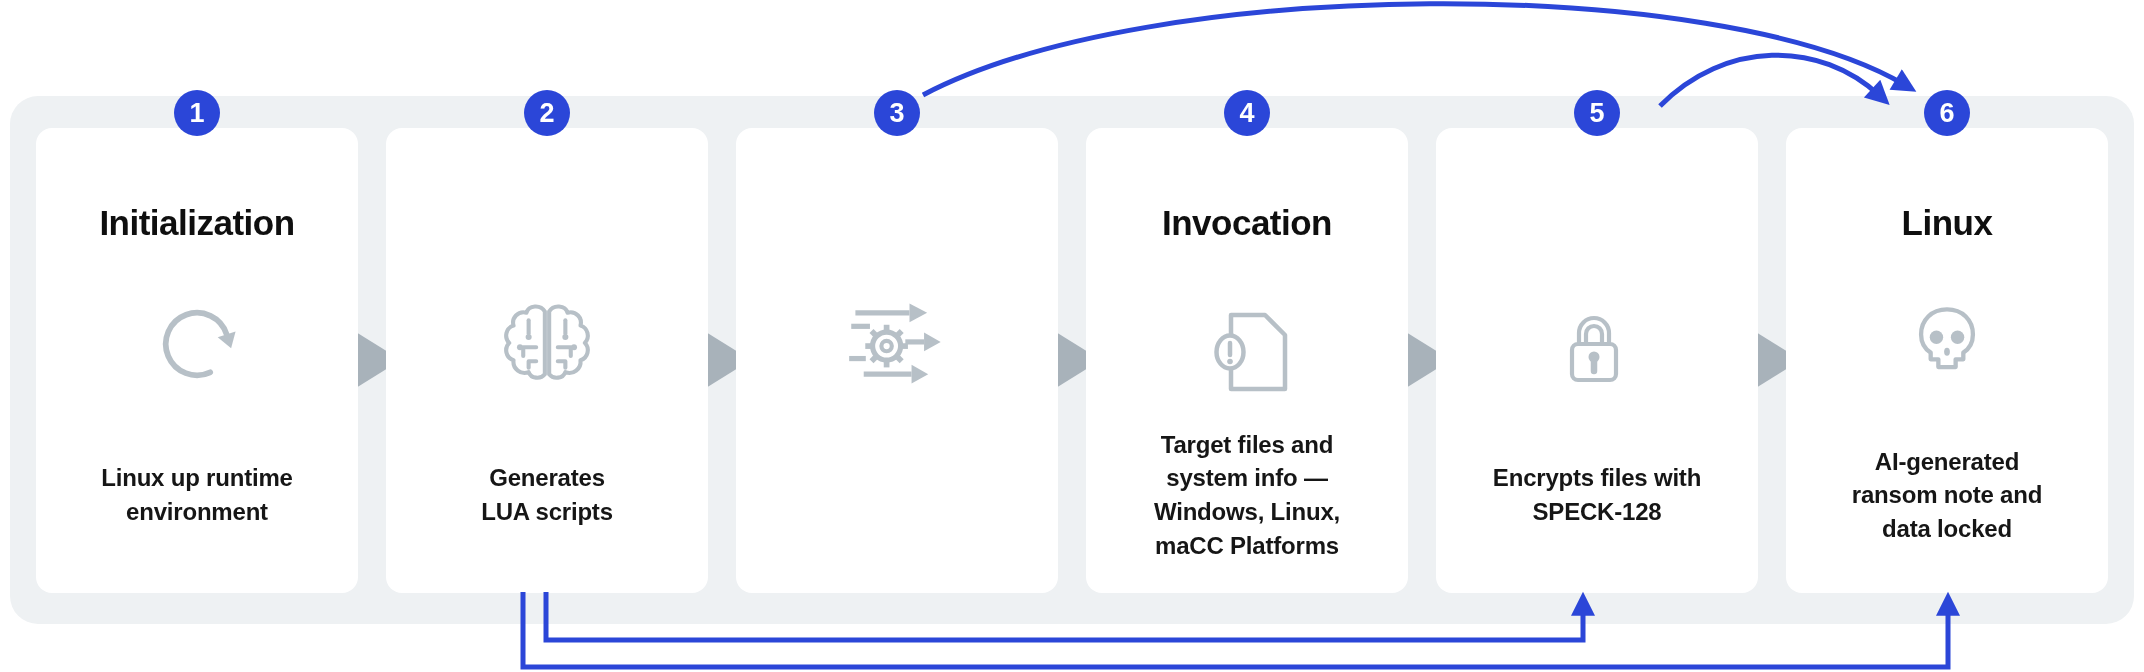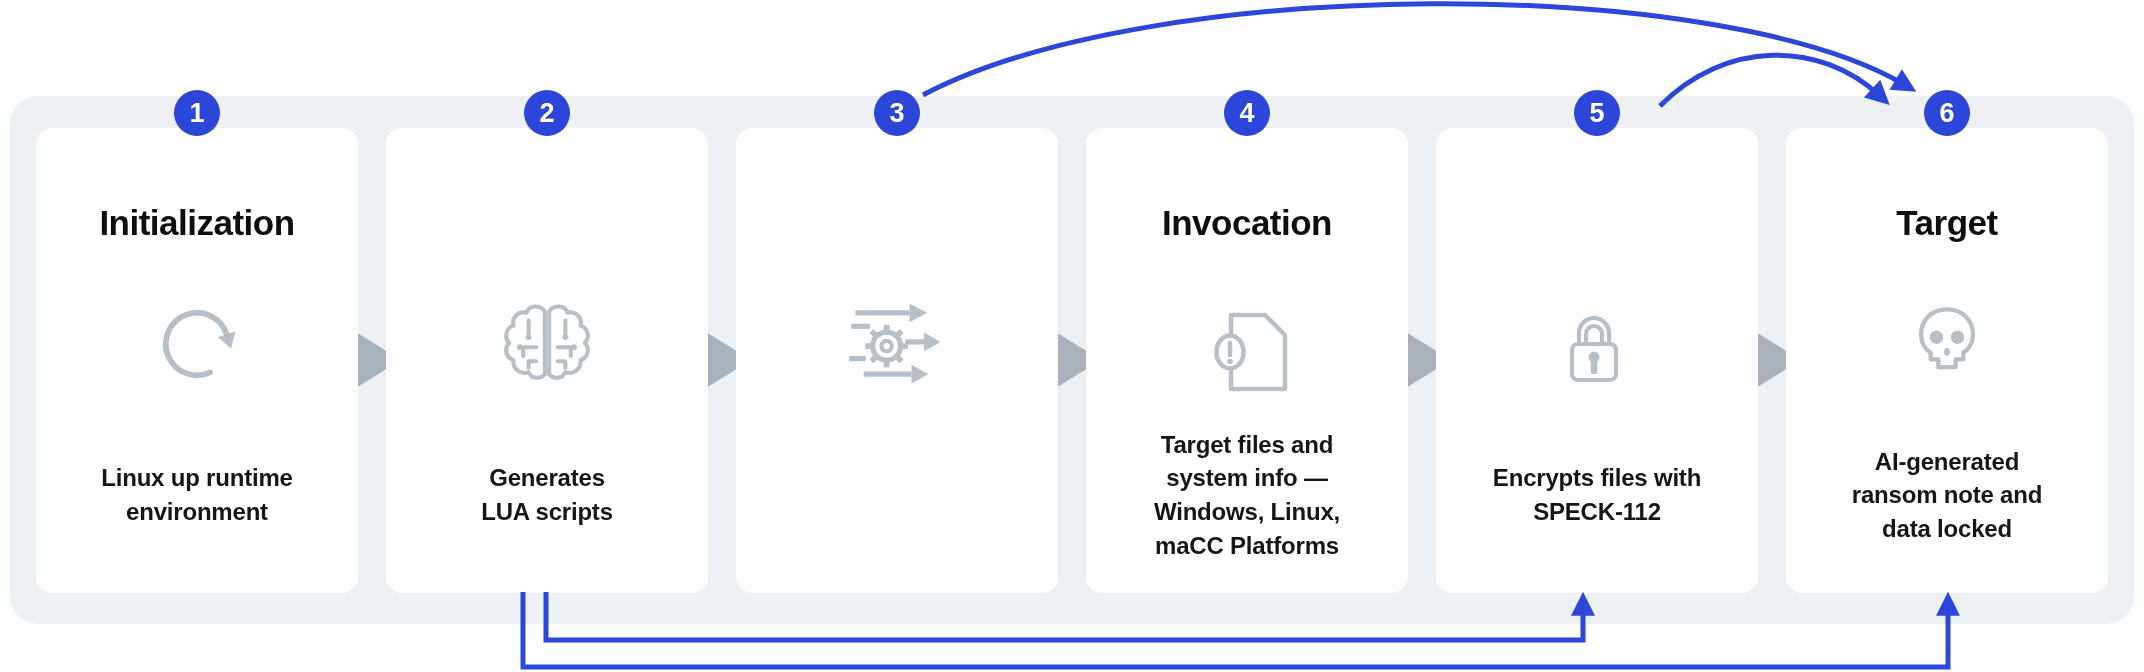--- a/index.html
+++ b/index.html
@@ -171,28 +171,28 @@
         <g class="icon-stroke" style="stroke-width:4.2">
           <path d="M32 50 V39 a15 15 0 0 1 30 0 V50"></path>
           <path d="M39 50 V40 a8 8 0 0 1 16 0 V50"></path>
           <rect x="25" y="50" width="44" height="36" rx="6"></rect>
         </g>
         <circle class="icon-fill" cx="47" cy="63" r="5.5"></circle>
         <path d="M47 65 V77" stroke="#b7c0c7" stroke-width="6.5" stroke-linecap="round" fill="none"></path>
       </svg>
     </div>
     <div class="card-desc">Encrypts files with
-SPECK-112</div>
+SPECK-128</div>
   </div>
 </div>
 
 <div class="stage" style="left:1786px">
   <div class="badge">6</div>
   <div class="card">
-    <div class="card-title">Target</div>
+    <div class="card-title">Linux</div>
     <div class="card-icon">
       <svg width="96" height="96" viewBox="0 0 100 100">
         <path class="icon-stroke" d="M50 14 C34 14 23 25 23 40 C23 48 27 55 33 59 L33 66 L41 66 L41 74 L59 74 L59 66 L67 66 L67 59 C73 55 77 48 77 40 C77 25 66 14 50 14 Z"></path>
         <circle class="icon-fill" cx="39" cy="43" r="7"></circle>
         <circle class="icon-fill" cx="61" cy="43" r="7"></circle>
         <ellipse class="icon-fill" cx="50" cy="58" rx="3" ry="4.2"></ellipse>
       </svg>
     </div>
     <div class="card-desc">AI-generated
 ransom note and

